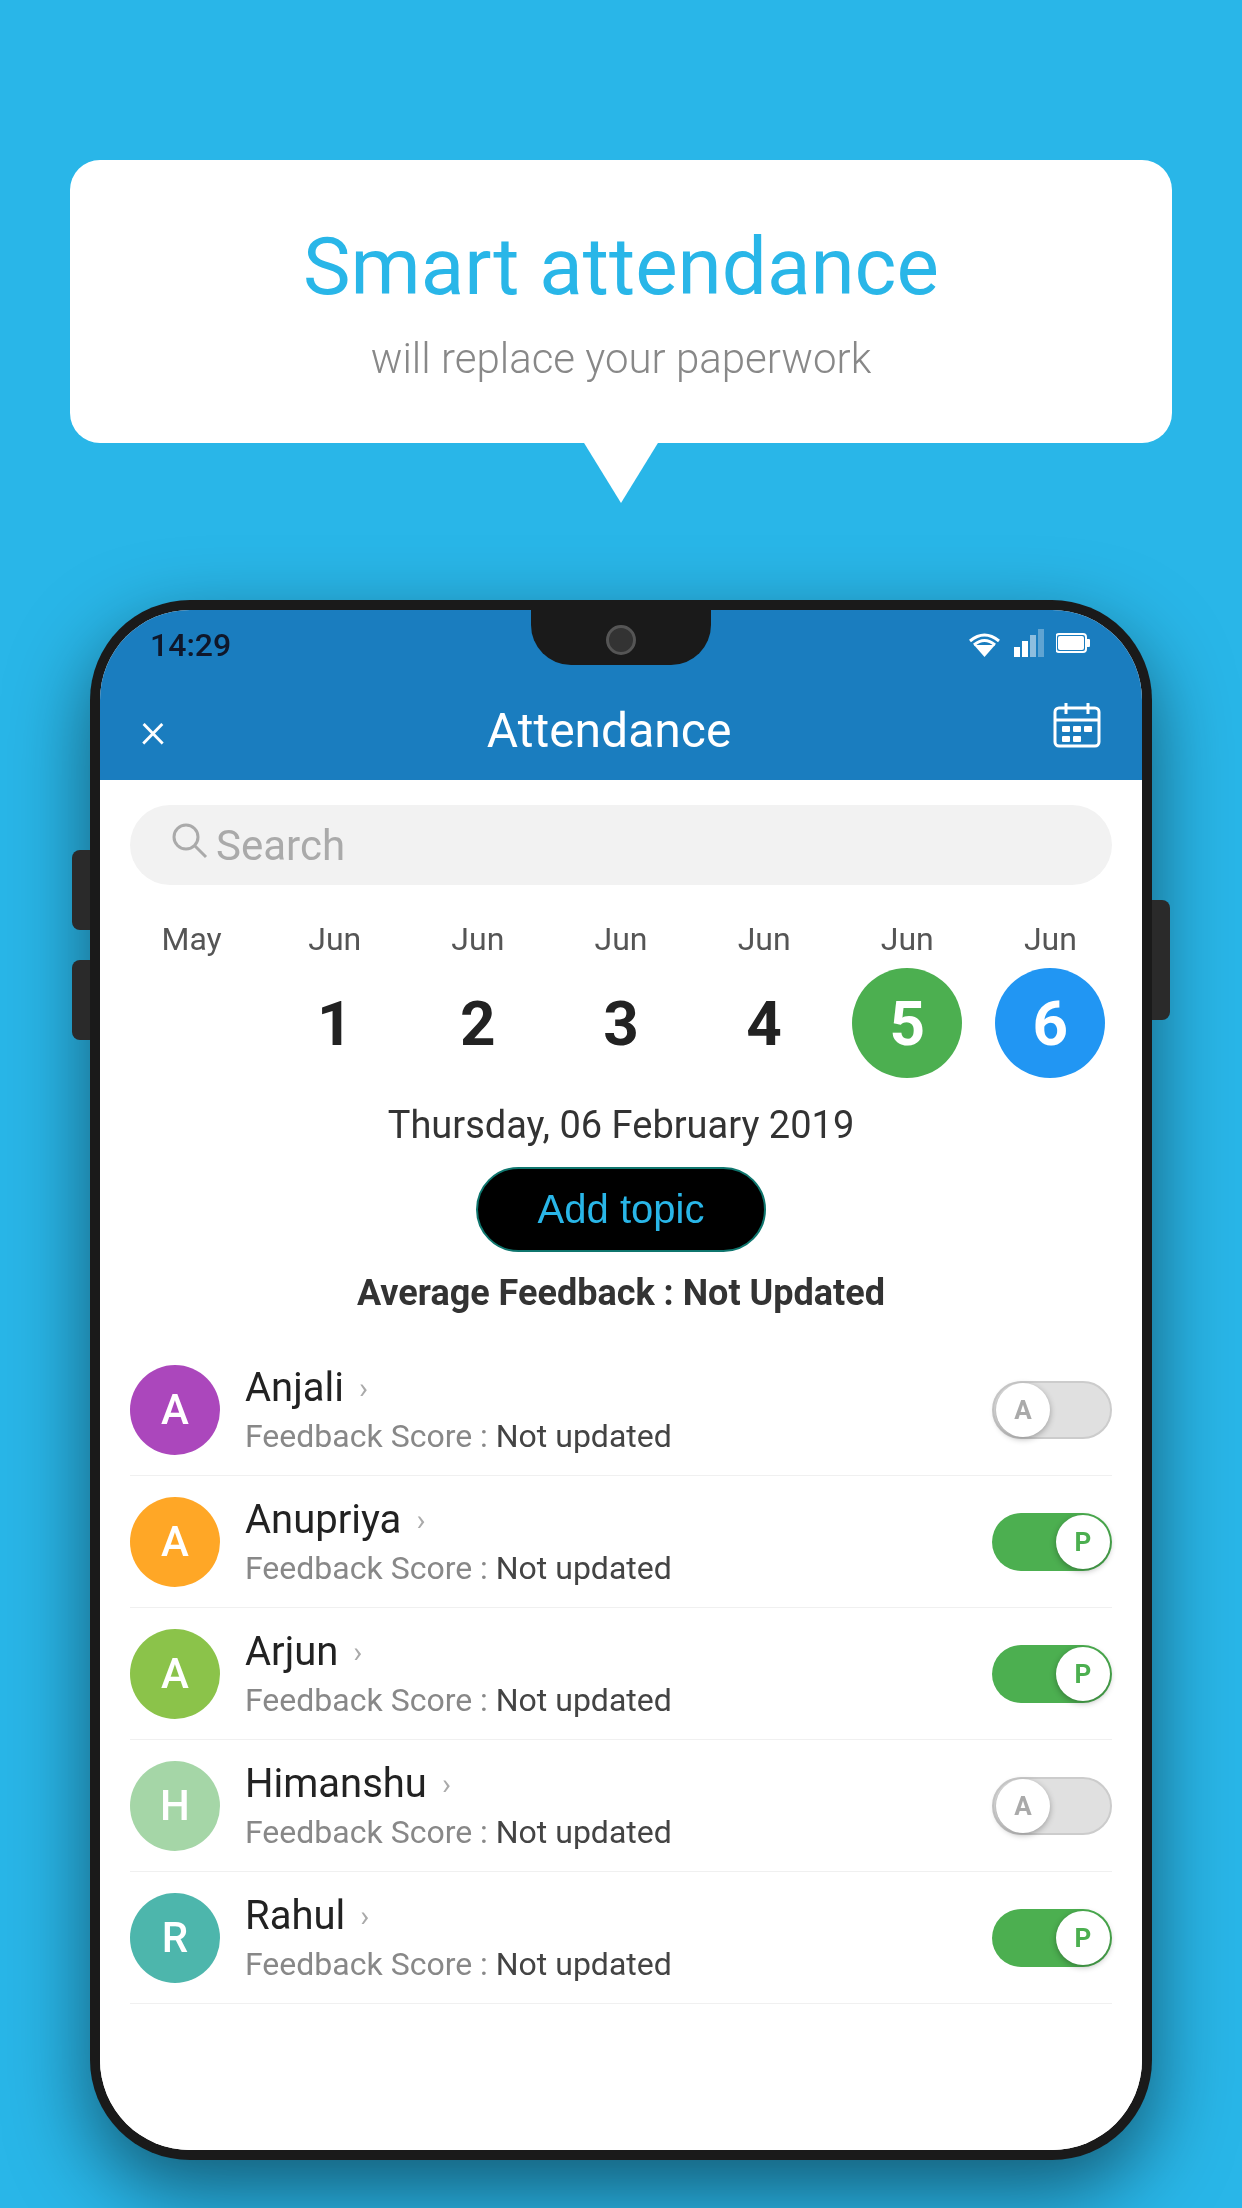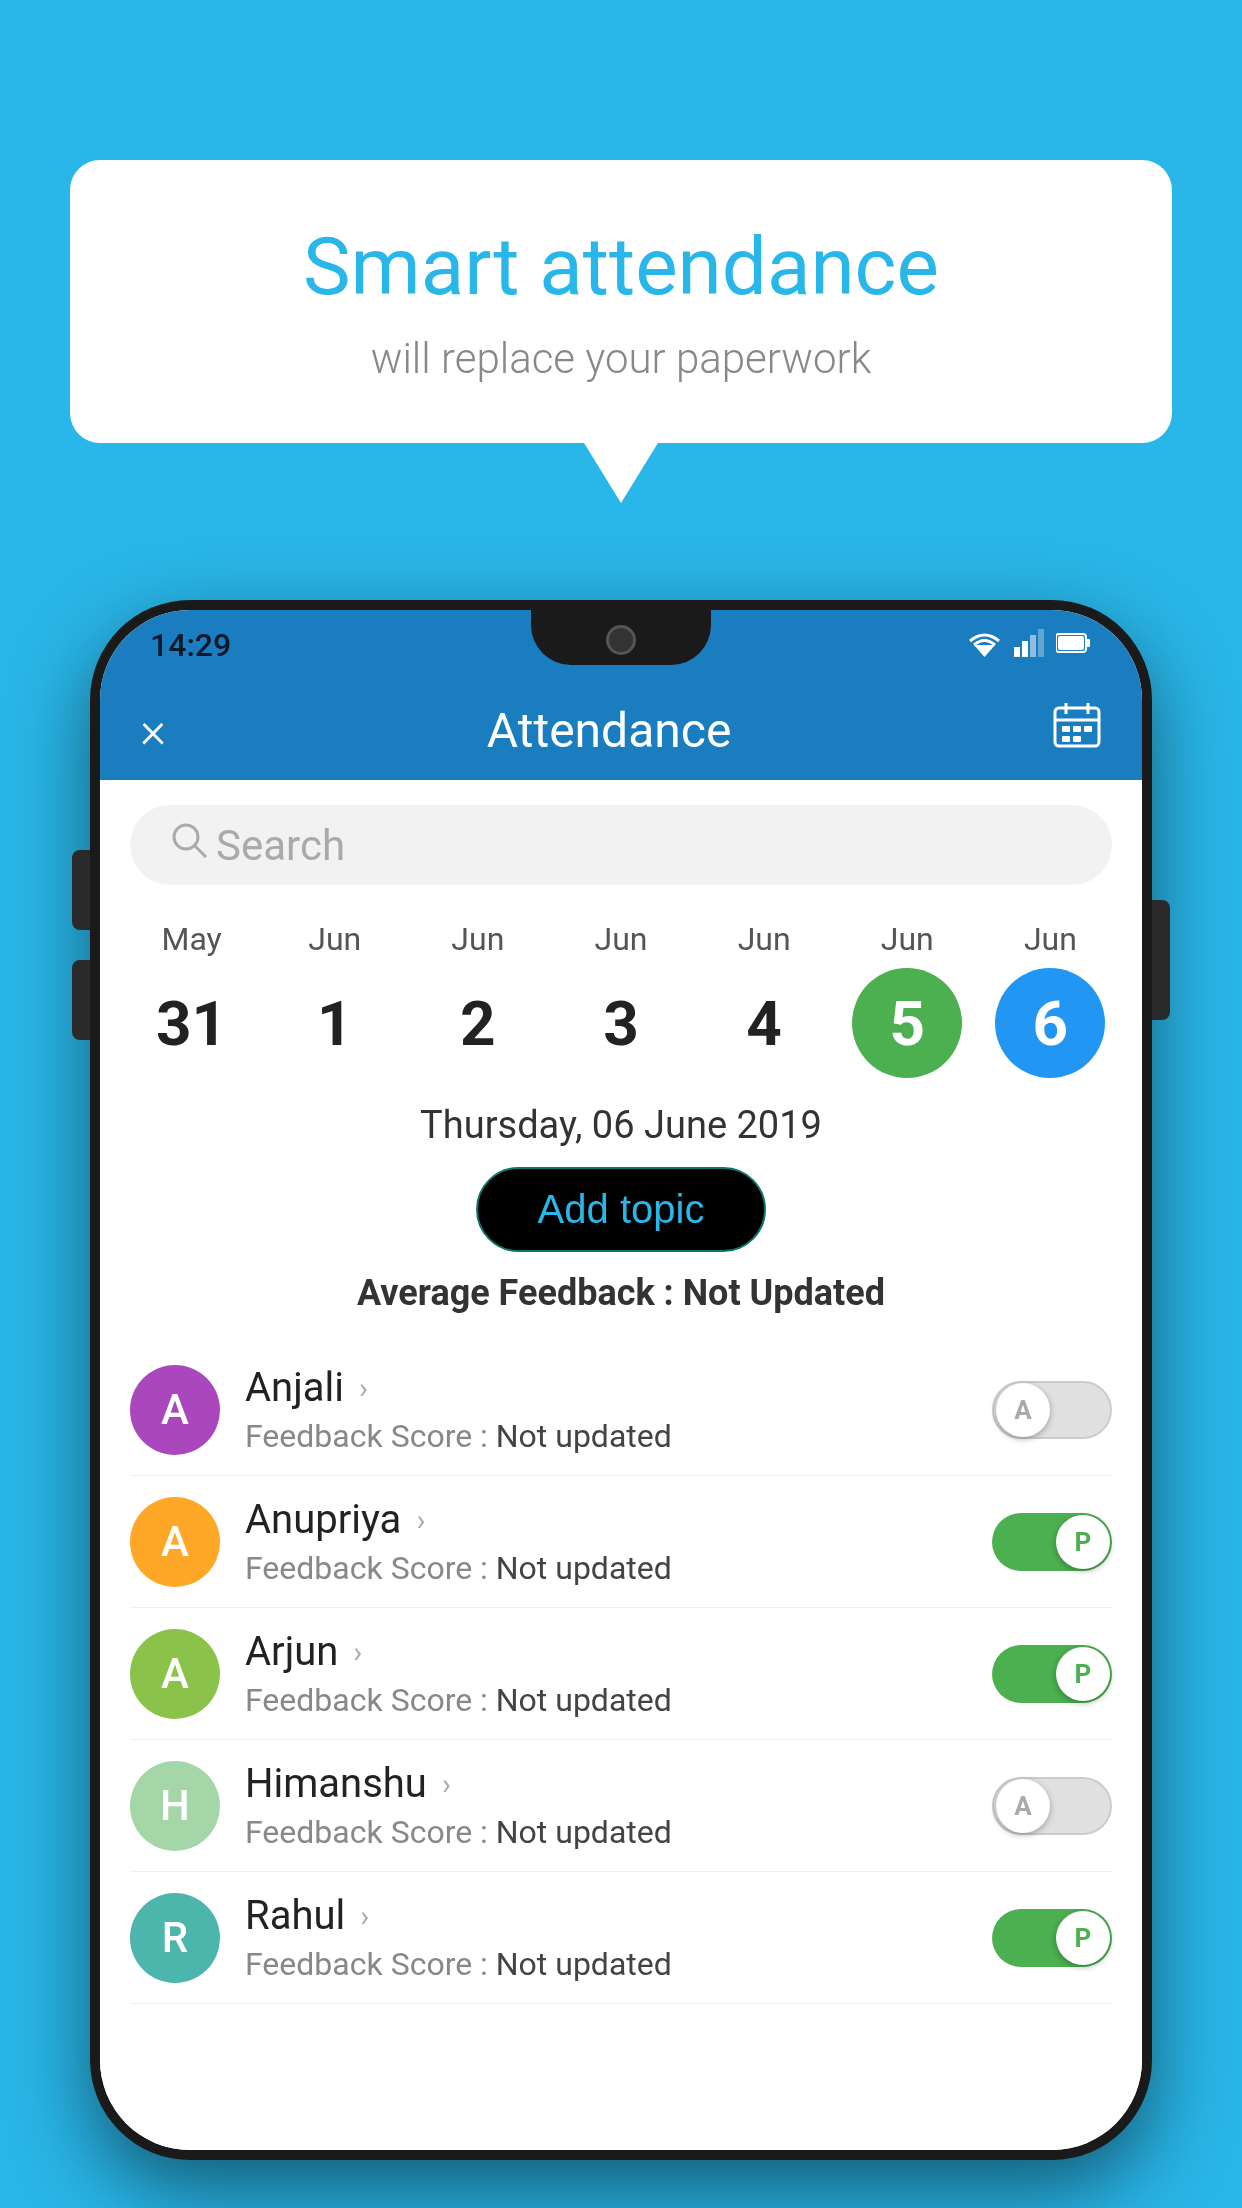--- a/index.html
+++ b/index.html
@@ -442,21 +442,20 @@
               <circle cx="16" cy="16" r="12" stroke="#aaa" stroke-width="3" fill="none"></circle>
               <line x1="25" y1="25" x2="36" y2="36" stroke="#aaa" stroke-width="3"></line>
             </svg>
           </span>
           <span class="search-input-text">Search</span>
         </div>
 
         <div class="calendar-strip" id="calendar-strip">
         <div class="cal-day">
               <div class="cal-month">May</div>
-              <div class="cal-date">31</div>
             </div>
             <div class="cal-day">
               <div class="cal-month">Jun</div>
               <div class="cal-date">1</div>
             </div>
             <div class="cal-day">
               <div class="cal-month">Jun</div>
               <div class="cal-date">2</div>
             </div>
             <div class="cal-day">
@@ -470,21 +469,21 @@
             <div class="cal-day">
               <div class="cal-month">Jun</div>
               <div class="cal-date today-green">5</div>
             </div>
             <div class="cal-day">
               <div class="cal-month">Jun</div>
               <div class="cal-date today-blue">6</div>
             </div>
           </div>
 
-        <div class="selected-date">Thursday, 06 June 2019</div>
+        <div class="selected-date">Thursday, 06 February 2019</div>
 
         <div style="text-align:center; margin-bottom: 20px;">
           <button class="add-topic-btn">Add topic</button>
         </div>
 
         <div class="avg-feedback">
           <span>Average Feedback :</span>
           <span>Not Updated</span>
         </div>
 

